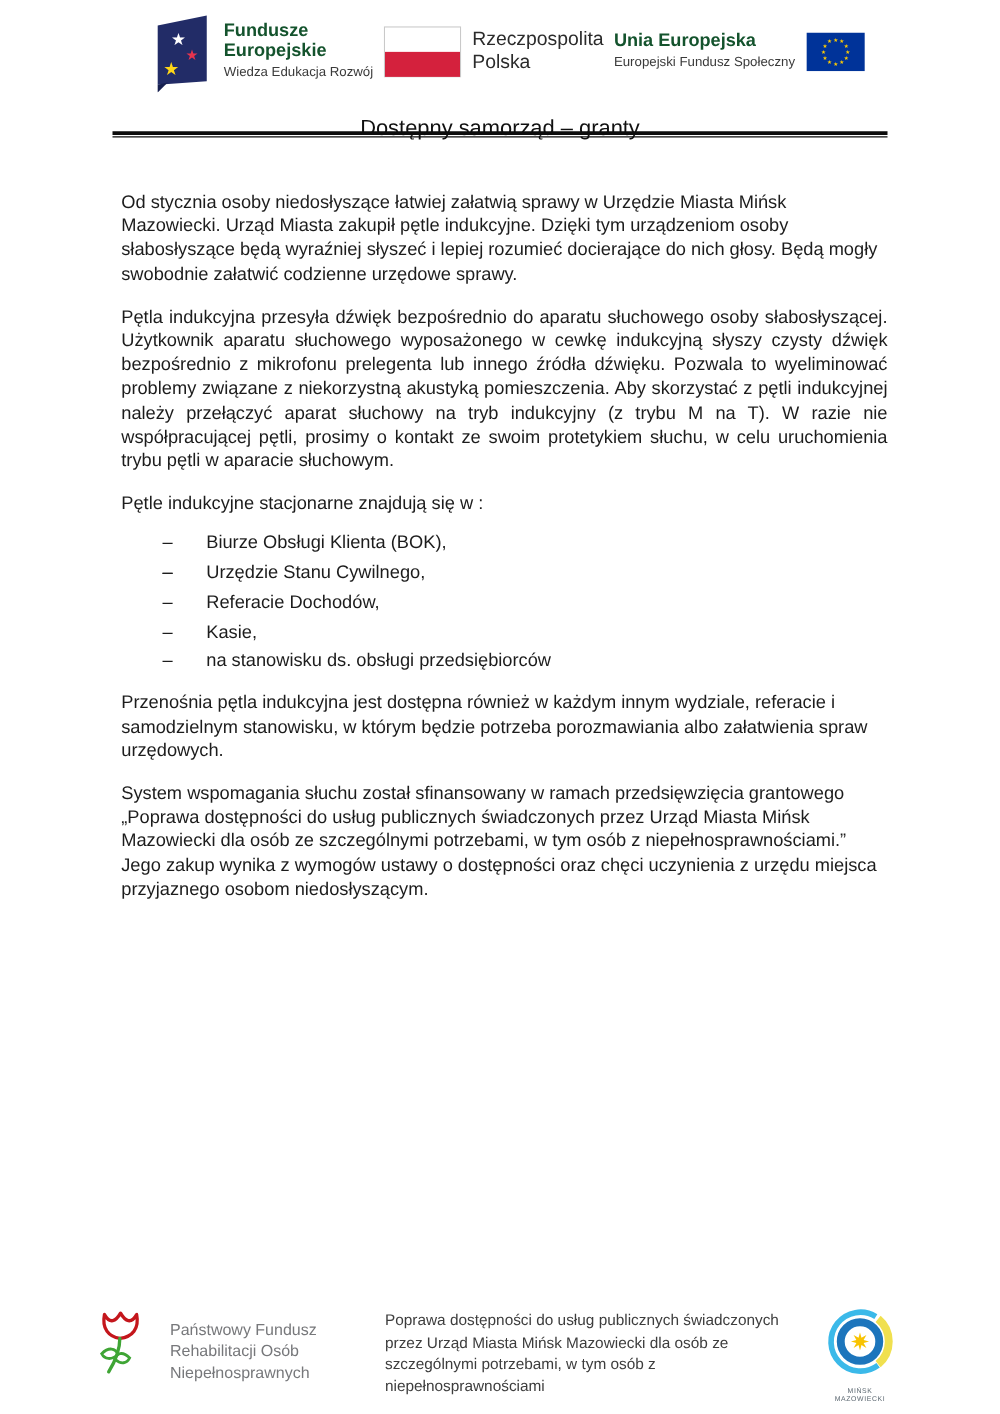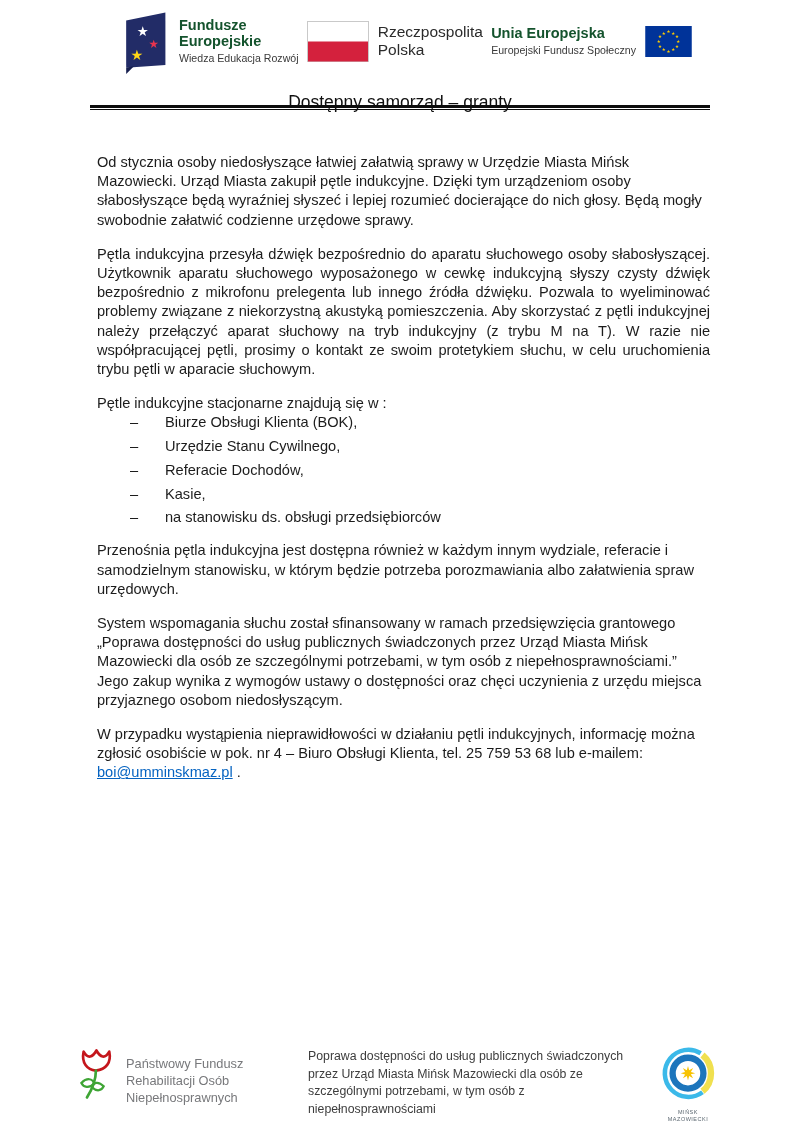--- a/index.html
+++ b/index.html
@@ -21,28 +21,28 @@
   .doc-title{position:absolute;top:92px;left:0;width:100%;text-align:center;
     font-size:17.5px;font-weight:400;color:#101010;margin:0;}
   .title-rule{position:absolute;top:105px;left:90px;width:620px;}
   .title-rule .thick{height:2.5px;background:#0d0d0d;}
   .title-rule .thin{height:1px;background:#0d0d0d;margin-top:1.5px;}
   
   .content{position:absolute;top:153px;left:97px;width:613px;
     font-size:14.6px;line-height:19.2px;color:#1c1c1c;}
   .content p{margin:0 0 15px 0;}
   .content p.justify{text-align:justify;}
-  .content p.list-intro{margin-bottom:0;}
+  .content p.list-intro{margin-bottom:12px;}
   ul.dash-list{list-style:none;margin:0 0 14px 0;padding:0;}
   ul.dash-list li{position:relative;padding-left:68px;margin-bottom:4.5px;}
   ul.dash-list li .dash{position:absolute;left:33px;top:0;}
   a.email{color:#0563C1;text-decoration:underline;cursor:pointer;}
   
   .footer{position:absolute;top:1046px;left:78px;width:642px;display:flex;align-items:flex-start;}
-  .pfron{display:flex;gap:10px;width:218px;align-items:flex-start;}
+  .pfron{display:flex;gap:20px;width:218px;align-items:flex-start;}
   .pfron-text{font-size:12.8px;line-height:17px;color:#77787B;margin-top:9px;}
   .project-note{width:336px;font-size:12.3px;line-height:17.5px;color:#3d3d3d;margin-left:12px;margin-top:2px;}
   .minsk{margin-left:auto;width:64px;text-align:center;}
   .minsk-caption{font-size:5.5px;line-height:6.5px;color:#5B6770;letter-spacing:.5px;margin-top:1px;}
 </style>
 </head>
 <body>
 
 <div class="page">
 
@@ -112,21 +112,20 @@
     <ul class="dash-list">
       <li><span class="dash">–</span><span>Biurze Obsługi Klienta (BOK),</span></li>
       <li><span class="dash">–</span></li>
       <li><span class="dash">–</span><span>Urzędzie Stanu Cywilnego,</span></li>
       <li><span class="dash">–</span><span>Referacie Dochodów,</span></li>
       <li><span class="dash">–</span><span>Kasie,</span></li>
       <li><span class="dash">–</span><span>na stanowisku ds. obsługi przedsiębiorców</span></li>
     </ul>
     <p>Przenośnia pętla indukcyjna jest dostępna również w każdym innym wydziale, referacie i samodzielnym stanowisku, w którym będzie potrzeba porozmawiania albo załatwienia spraw urzędowych.</p>
     <p>System wspomagania słuchu został sfinansowany w ramach przedsięwzięcia grantowego „Poprawa dostępności do usług publicznych świadczonych przez Urząd Miasta Mińsk Mazowiecki dla osób ze szczególnymi potrzebami, w tym osób z niepełnosprawnościami.” Jego zakup wynika z wymogów ustawy o dostępności oraz chęci uczynienia z urzędu miejsca przyjaznego osobom niedosłyszącym.</p>
-    <p><span>W przypadku wystąpienia nieprawidłowości w działaniu pętli indukcyjnych, informację można zgłosić osobiście w pok. nr 4 – Biuro Obsługi Klienta, tel. 25 759 53 68 lub e-mailem: </span><a class="email">boi@umminskmaz.pl</a><span> .</span></p>
   </main>
 
   <footer class="footer">
 
     <div class="pfron">
       <svg width="38" height="56" viewBox="0 0 34 50">
         <path d="M5,5 C3,15 8,21 16,22 C25,21 30,15 28,5 C24,12 20,10 16.5,4 C13,10 9,12 5,5 Z" fill="none" stroke="#C4161C" stroke-width="2.4" stroke-linejoin="round"></path>
         <path d="M16,22 C16,30 13,38 8,46" fill="none" stroke="#3FA535" stroke-width="2.4" stroke-linecap="round"></path>
         <path d="M3,33 C8,28 13,29 14.5,33.5 C10,38 5,37 3,33 Z" fill="none" stroke="#3FA535" stroke-width="2"></path>
         <path d="M23,36 C18,31 13.5,32.5 12.5,37 C17,41 21,40 23,36 Z" fill="none" stroke="#3FA535" stroke-width="2"></path>

